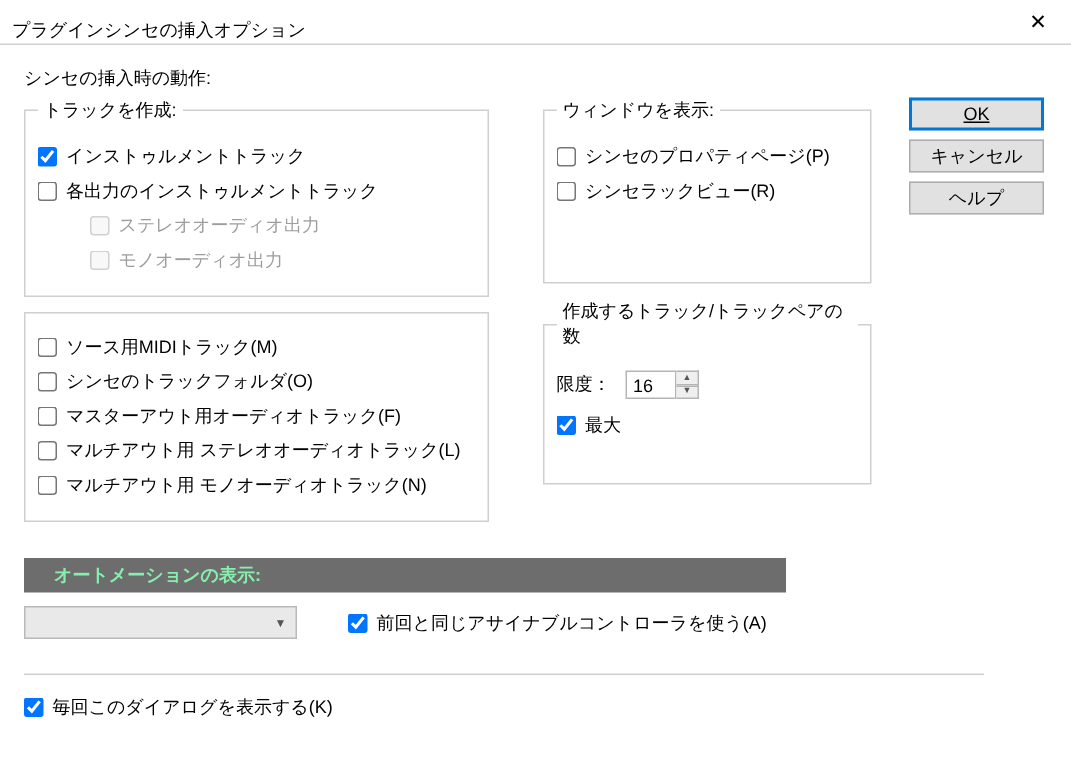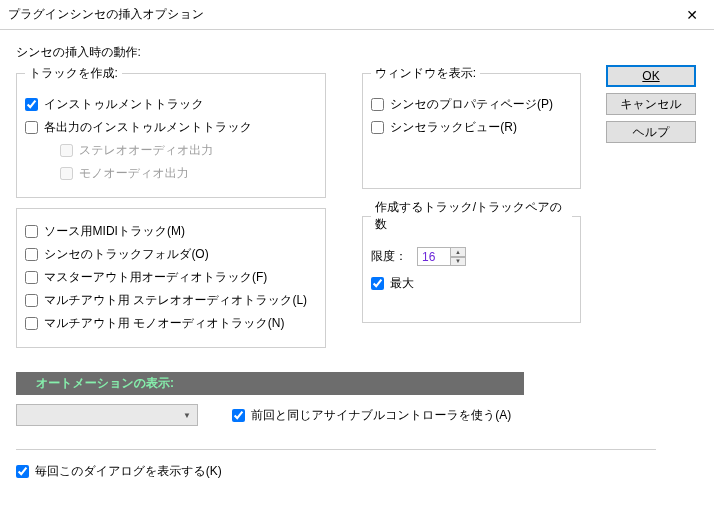--- a/index.html
+++ b/index.html
@@ -10,21 +10,21 @@
     background: #fff;
     color: #000;
     width: 714px;
     height: 517px;
     overflow: hidden;
   }
   .titlebar {
     height: 30px;
     border-bottom: 1px solid #d0d0d0;
     display: flex;
-    align-items: center;
+    align-items: flex-end;
     justify-content: space-between;
     padding: 0 0 0 8px;
   }
   .titlebar .title { font-size: 12px; }
   .titlebar .close {
     width: 44px; height: 30px;
     display: flex; align-items: center; justify-content: center;
     font-size: 14px; font-family: sans-serif;
     cursor: pointer;
   }
@@ -79,21 +79,21 @@
   }
   .spin {
     display: inline-flex; align-items: stretch;
   }
   .spin input {
     width: 34px; height: 19px;
     font-size: 12px; text-align: left;
     border: 1px solid #b5b5b5;
     padding: 0 4px;
     background: #fff;
-    color: #6d28d9;
+    color: #000000;
   }
   .spin .arrows {
     display: flex; flex-direction: column;
     width: 15px;
   }
   .spin .arrows button {
     flex: 1; border: 1px solid #b5b5b5; border-left: none;
     background: #efefef; font-size: 6px; line-height: 1;
     padding: 0; cursor: pointer; color: #555;
   }

